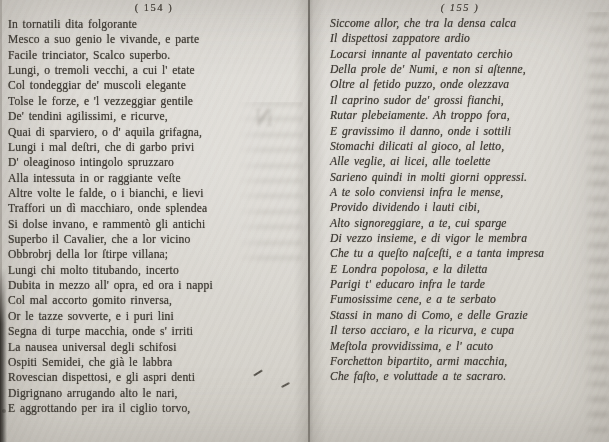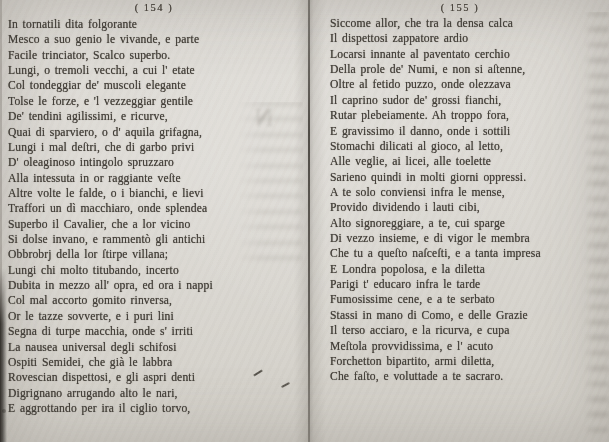--- a/index.html
+++ b/index.html
@@ -9,21 +9,21 @@
     background:
       radial-gradient(ellipse at 28% 35%, rgba(255,255,255,.22), transparent 62%),
       radial-gradient(ellipse at 78% 28%, rgba(255,255,255,.14), transparent 55%),
       repeating-linear-gradient(115deg, rgba(120,112,100,.03) 0 3px, transparent 3px 7px),
       linear-gradient(#dad7d1,#d4d1ca);
     box-shadow:inset 0 0 70px rgba(88,82,74,.28);
     color:#423e38;
   }
   .page{position:absolute;top:0;height:430px;}
   .page.left{left:0;width:308px;}
-  .page.right{left:311px;width:298px;}
+  .page.right{left:311px;width:298px;font-style:italic;}
   .pnum{
     position:absolute;top:2px;left:0;right:0;text-align:center;
     font-size:10.5px;letter-spacing:1.5px;color:#4a453e;
     text-shadow:0 0 .6px rgba(66,60,52,.8);
   }
   .lines{position:absolute;}
   .page.left  .lines{top:17px;left:8px;}
   .page.right .lines{top:16px;left:19px;}
   .poem-line{
     height:15.37px;line-height:15.37px;font-size:11.6px;
@@ -97,22 +97,22 @@
         <div class="poem-line">Lungi, o tremoli vecchi, a cui l' etate</div>
         <div class="poem-line">Col tondeggiar de' muscoli elegante</div>
         <div class="poem-line">Tolse le forze, e 'l vezzeggiar gentile</div>
         <div class="poem-line">De' tendini agilissimi, e ricurve,</div>
         <div class="poem-line">Quai di sparviero, o d' aquila grifagna,</div>
         <div class="poem-line">Lungi i mal deſtri, che di garbo privi</div>
         <div class="poem-line">D' oleaginoso intingolo spruzzaro</div>
         <div class="poem-line">Alla intessuta in or raggiante veſte</div>
         <div class="poem-line">Altre volte le falde, o i bianchi, e lievi</div>
         <div class="poem-line">Traffori un dì macchiaro, onde splendea</div>
+        <div class="poem-line">Si dolse invano, e rammentò gli antichi</div>
         <div class="poem-line">Superbo il Cavalier, che a lor vicino</div>
-        <div class="poem-line">Si dolse invano, e rammentò gli antichi</div>
         <div class="poem-line">Obbrobrj della lor ſtirpe villana;</div>
         <div class="poem-line">Lungi chi molto titubando, incerto</div>
         <div class="poem-line">Dubita in mezzo all' opra, ed ora i nappi</div>
         <div class="poem-line">Col mal accorto gomito rinversa,</div>
         <div class="poem-line">Or le tazze sovverte, e i puri lini</div>
         <div class="poem-line">Segna di turpe macchia, onde s' irriti</div>
         <div class="poem-line">La nausea universal degli schifosi</div>
         <div class="poem-line">Ospiti Semidei, che già le labbra</div>
         <div class="poem-line">Rovescian dispettosi, e gli aspri denti</div>
         <div class="poem-line">Digrignano arrugando alto le nari,</div>
@@ -141,21 +141,21 @@
         <div class="poem-line">Provido dividendo i lauti cibi,</div>
         <div class="poem-line">Alto signoreggiare, a te, cui sparge</div>
         <div class="poem-line">Di vezzo insieme, e di vigor le membra</div>
         <div class="poem-line">Che tu a queſto naſceſti, e a tanta impresa</div>
         <div class="poem-line">E Londra popolosa, e la diletta</div>
         <div class="poem-line">Parigi t' educaro infra le tarde</div>
         <div class="poem-line">Fumosissime cene, e a te serbato</div>
         <div class="poem-line">Stassi in mano di Como, e delle Grazie</div>
         <div class="poem-line">Il terso acciaro, e la ricurva, e cupa</div>
         <div class="poem-line">Meſtola provvidissima, e l' acuto</div>
-        <div class="poem-line">Forchetton bipartito, armi diletta,</div>
+        <div class="poem-line">Forchetton bipartito, armi macchia,</div>
         <div class="poem-line">Che faſto, e voluttade a te sacraro.</div>
       </div>
   </div>
 
   <div class="ghost right-margin"></div>
   <div class="ghost left-page-margin"></div>
   <div class="ghost letter">N</div>
 
   <div class="pen-mark m1"></div>
   <div class="pen-mark m2"></div>

